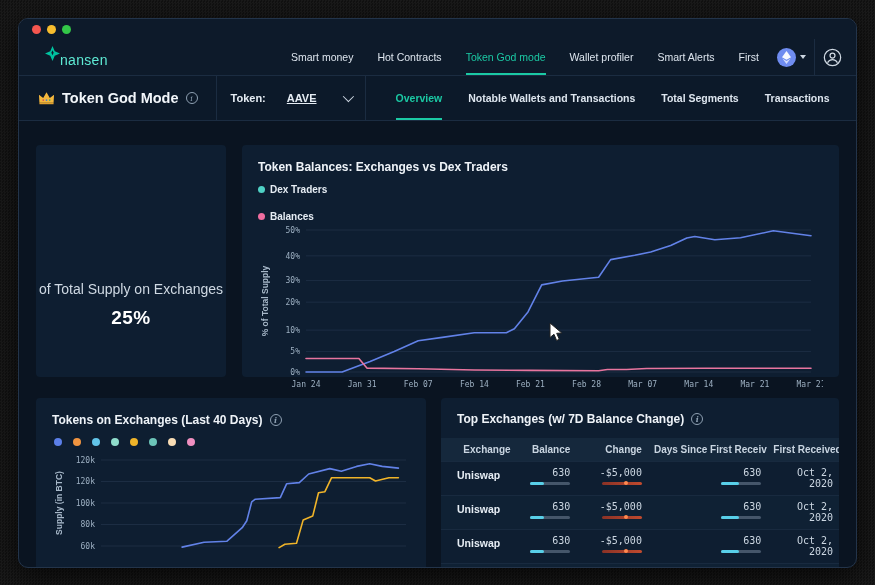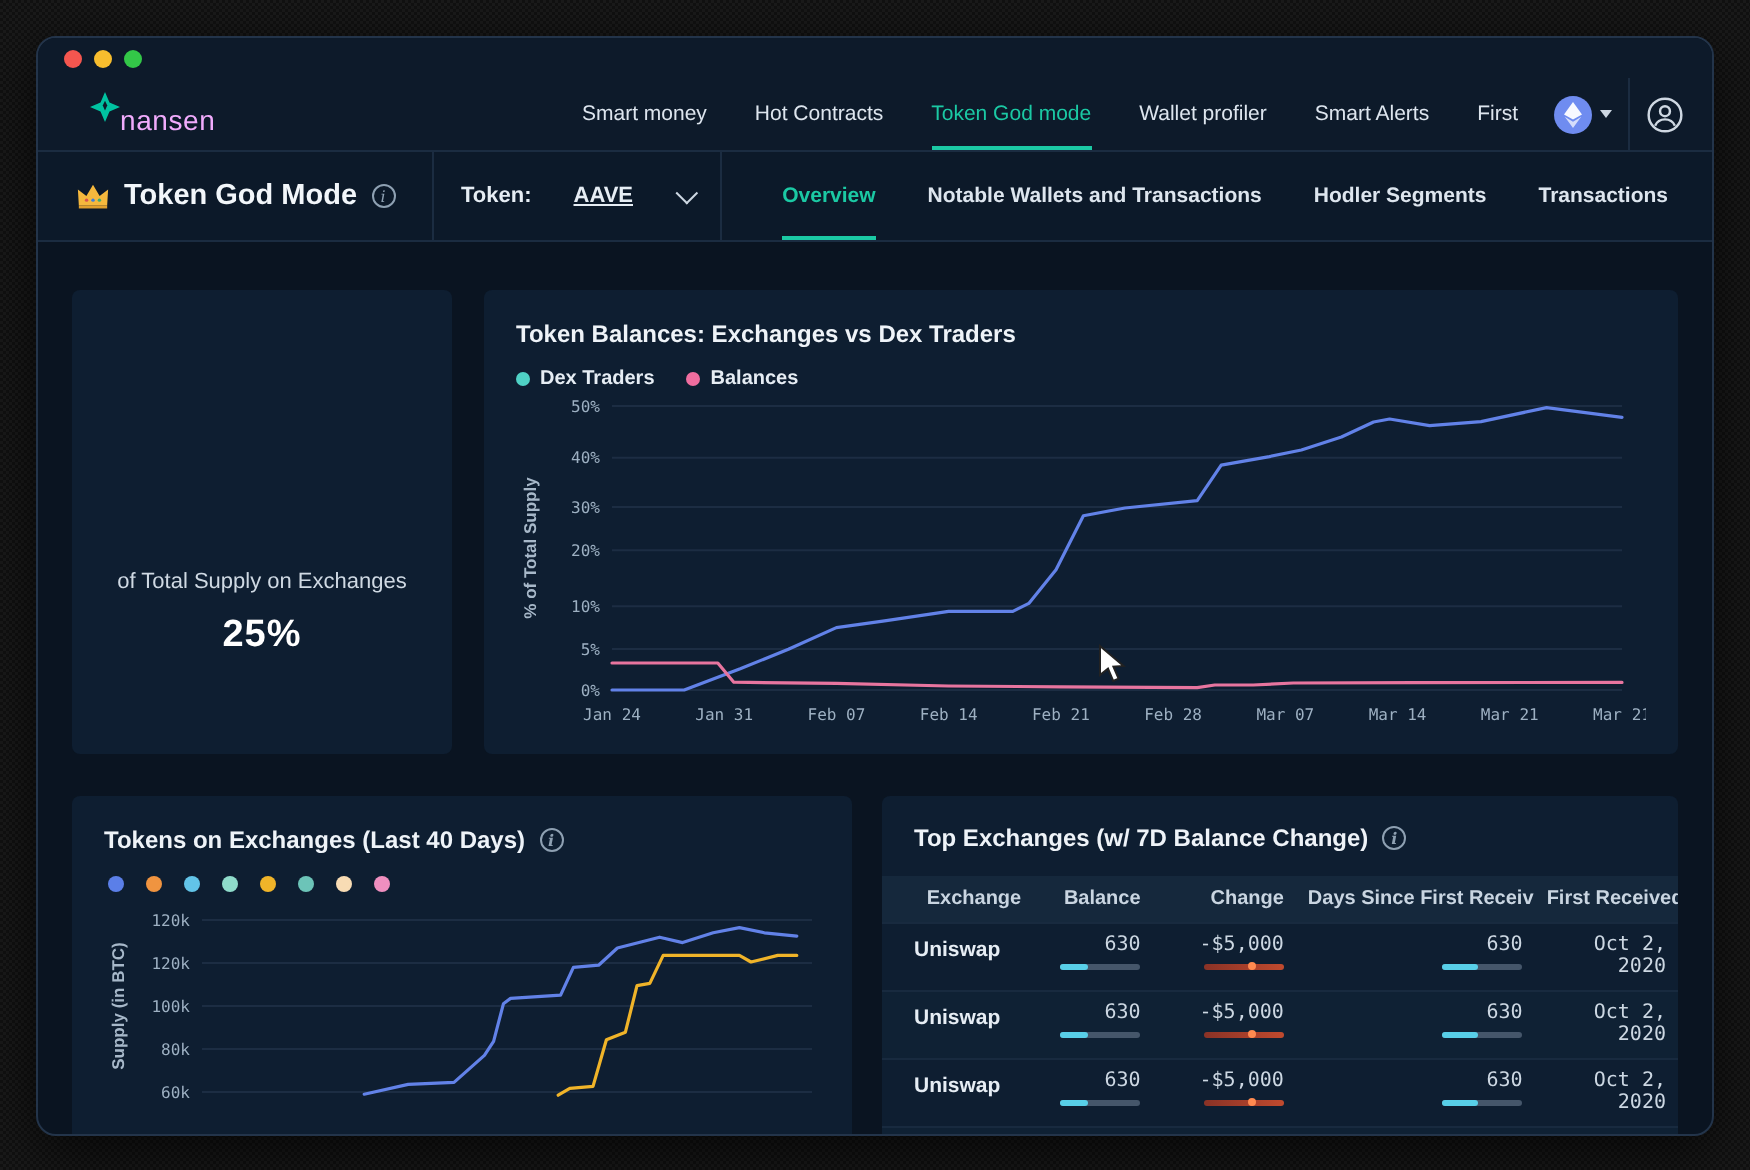--- a/index.html
+++ b/index.html
@@ -17,21 +17,21 @@
     border:1px solid #23344a; box-shadow:0 8px 30px rgba(0,0,0,.7);
   }
   
   .titlebar{ height:20px; background:#0d1a2a; display:flex; align-items:center; padding-left:13px; gap:6px; }
   .tl-dot{ width:9px; height:9px; border-radius:50%; display:inline-block; }
   .tl-red{ background:#f4564f; } .tl-yellow{ background:#f7bd2e; } .tl-green{ background:#33c748; }
   
   .navbar{ height:37px; background:#0d1a2a; display:flex; align-items:center; padding:0 14px 0 26px; border-bottom:1px solid #1b2c41; }
   .brand{ display:flex; align-items:flex-end; gap:0px; }
   .brand svg{ margin-bottom:7px; }
-  .brand-name{ color:#f0abfc; font-size:14px; font-weight:500; letter-spacing:.3px; }
+  .brand-name{ color:#5eead4; font-size:14px; font-weight:500; letter-spacing:.3px; }
   .nav-items{ margin-left:auto; display:flex; align-items:center; gap:24px; height:100%; }
   .nav-item{ color:#dde5ee; font-size:10.5px; font-weight:400; cursor:pointer; height:100%; display:flex; align-items:center; position:relative; white-space:nowrap; }
   .nav-item.active{ color:#1bc9a4; }
   .nav-item.active::after{ content:""; position:absolute; left:0; right:0; bottom:0; height:2px; background:#1bc9a4; }
   .nav-right{ display:flex; align-items:center; gap:8px; margin-left:18px; height:100%; }
   .eth-wrap{ display:flex; align-items:center; gap:4px; cursor:pointer; }
   .eth-circle{ width:19px; height:19px; border-radius:50%; background:#6f8cf0; display:flex; align-items:center; justify-content:center; }
   .caret{ width:0; height:0; border-left:3.5px solid transparent; border-right:3.5px solid transparent; border-top:4px solid #cdd7e2; }
   .vdiv{ width:1px; height:36px; background:#1b2c41; }
   .account{ cursor:pointer; display:flex; align-items:center; }
@@ -47,25 +47,25 @@
   .chev{ width:8px; height:8px; border-right:1.5px solid #cdd7e2; border-bottom:1.5px solid #cdd7e2; transform:rotate(45deg) translateY(-2px); }
   .tabs{ display:flex; align-items:stretch; gap:26px; padding:0 22px; margin-left:8px; }
   .tab{ color:#dde5ee; font-size:10.5px; font-weight:600; display:flex; align-items:center; position:relative; cursor:pointer; white-space:nowrap; }
   .tab.active{ color:#1bc9a4; }
   .tab.active::after{ content:""; position:absolute; left:0; right:0; bottom:0; height:2px; background:#1bc9a4; }
   
   .main{ padding:24px 17px 0 17px; height:447px; overflow:hidden; }
   .row1{ display:flex; gap:16px; }
   .card{ background:#0e1e31; border-radius:4px; }
   .stat-card{ width:190px; height:232px; display:flex; flex-direction:column; align-items:center; justify-content:flex-end; padding-bottom:48px; gap:10px; }
-  .stat-label{ color:#cfd9e3; font-size:11px; }
+  .stat-label{ color:#cfd9e3; font-size:14px; }
   .stat-value{ color:#ffffff; font-size:19px; font-weight:700; letter-spacing:.5px; }
   .chart-card{ flex:1; height:232px; padding:15px 16px 0 16px; }
   .card-title{ color:#eef3f8; font-size:12px; font-weight:700; display:flex; align-items:center; gap:7px; }
-  .legend{ display:flex; gap:16px; margin:10px 0 2px 0; }
+  .legend{ display:flex; gap:16px; margin:10px 0 2px 0;flex-direction:column; }
   .legend-item{ display:flex; align-items:center; gap:5px; }
   .legend-dot{ width:7px; height:7px; border-radius:50%; }
   .legend-label{ color:#e6edf4; font-size:10px; font-weight:700; }
   .row2{ display:flex; gap:15px; margin-top:21px; }
   .chart-card2{ width:390px; height:240px; padding:15px 16px 0 16px; }
   .dots-row{ display:flex; gap:11px; margin:11px 0 0 2px; }
   .dots-row span{ width:8px; height:8px; border-radius:50%; display:inline-block; cursor:pointer; }
   .table-card{ flex:1; height:240px; padding:14px 0 0 0; }
   .table-card .card-title{ padding:0 16px; }
   table{ width:100%; border-collapse:collapse; margin-top:12px; table-layout:fixed; }
@@ -149,21 +149,21 @@
     <div class="token-select">
       <span class="token-text">
         <span>Token:</span><span class="tv">AAVE</span>
       </span>
       <span class="chev"></span>
     </div>
     <div class="svdiv"></div>
     <div class="tabs" id="tabs">
         <div class="tab active">Overview</div>
         <div class="tab">Notable Wallets and Transactions</div>
-        <div class="tab">Hodler Segments</div>
+        <div class="tab">Total Segments</div>
         <div class="tab">Transactions</div>
       </div>
   </div>
 
   <div class="main">
     <div class="row1">
       <div class="card stat-card">
         <div class="stat-label">of Total Supply on Exchanges</div>
         <div class="stat-value">25%</div>
       </div>

